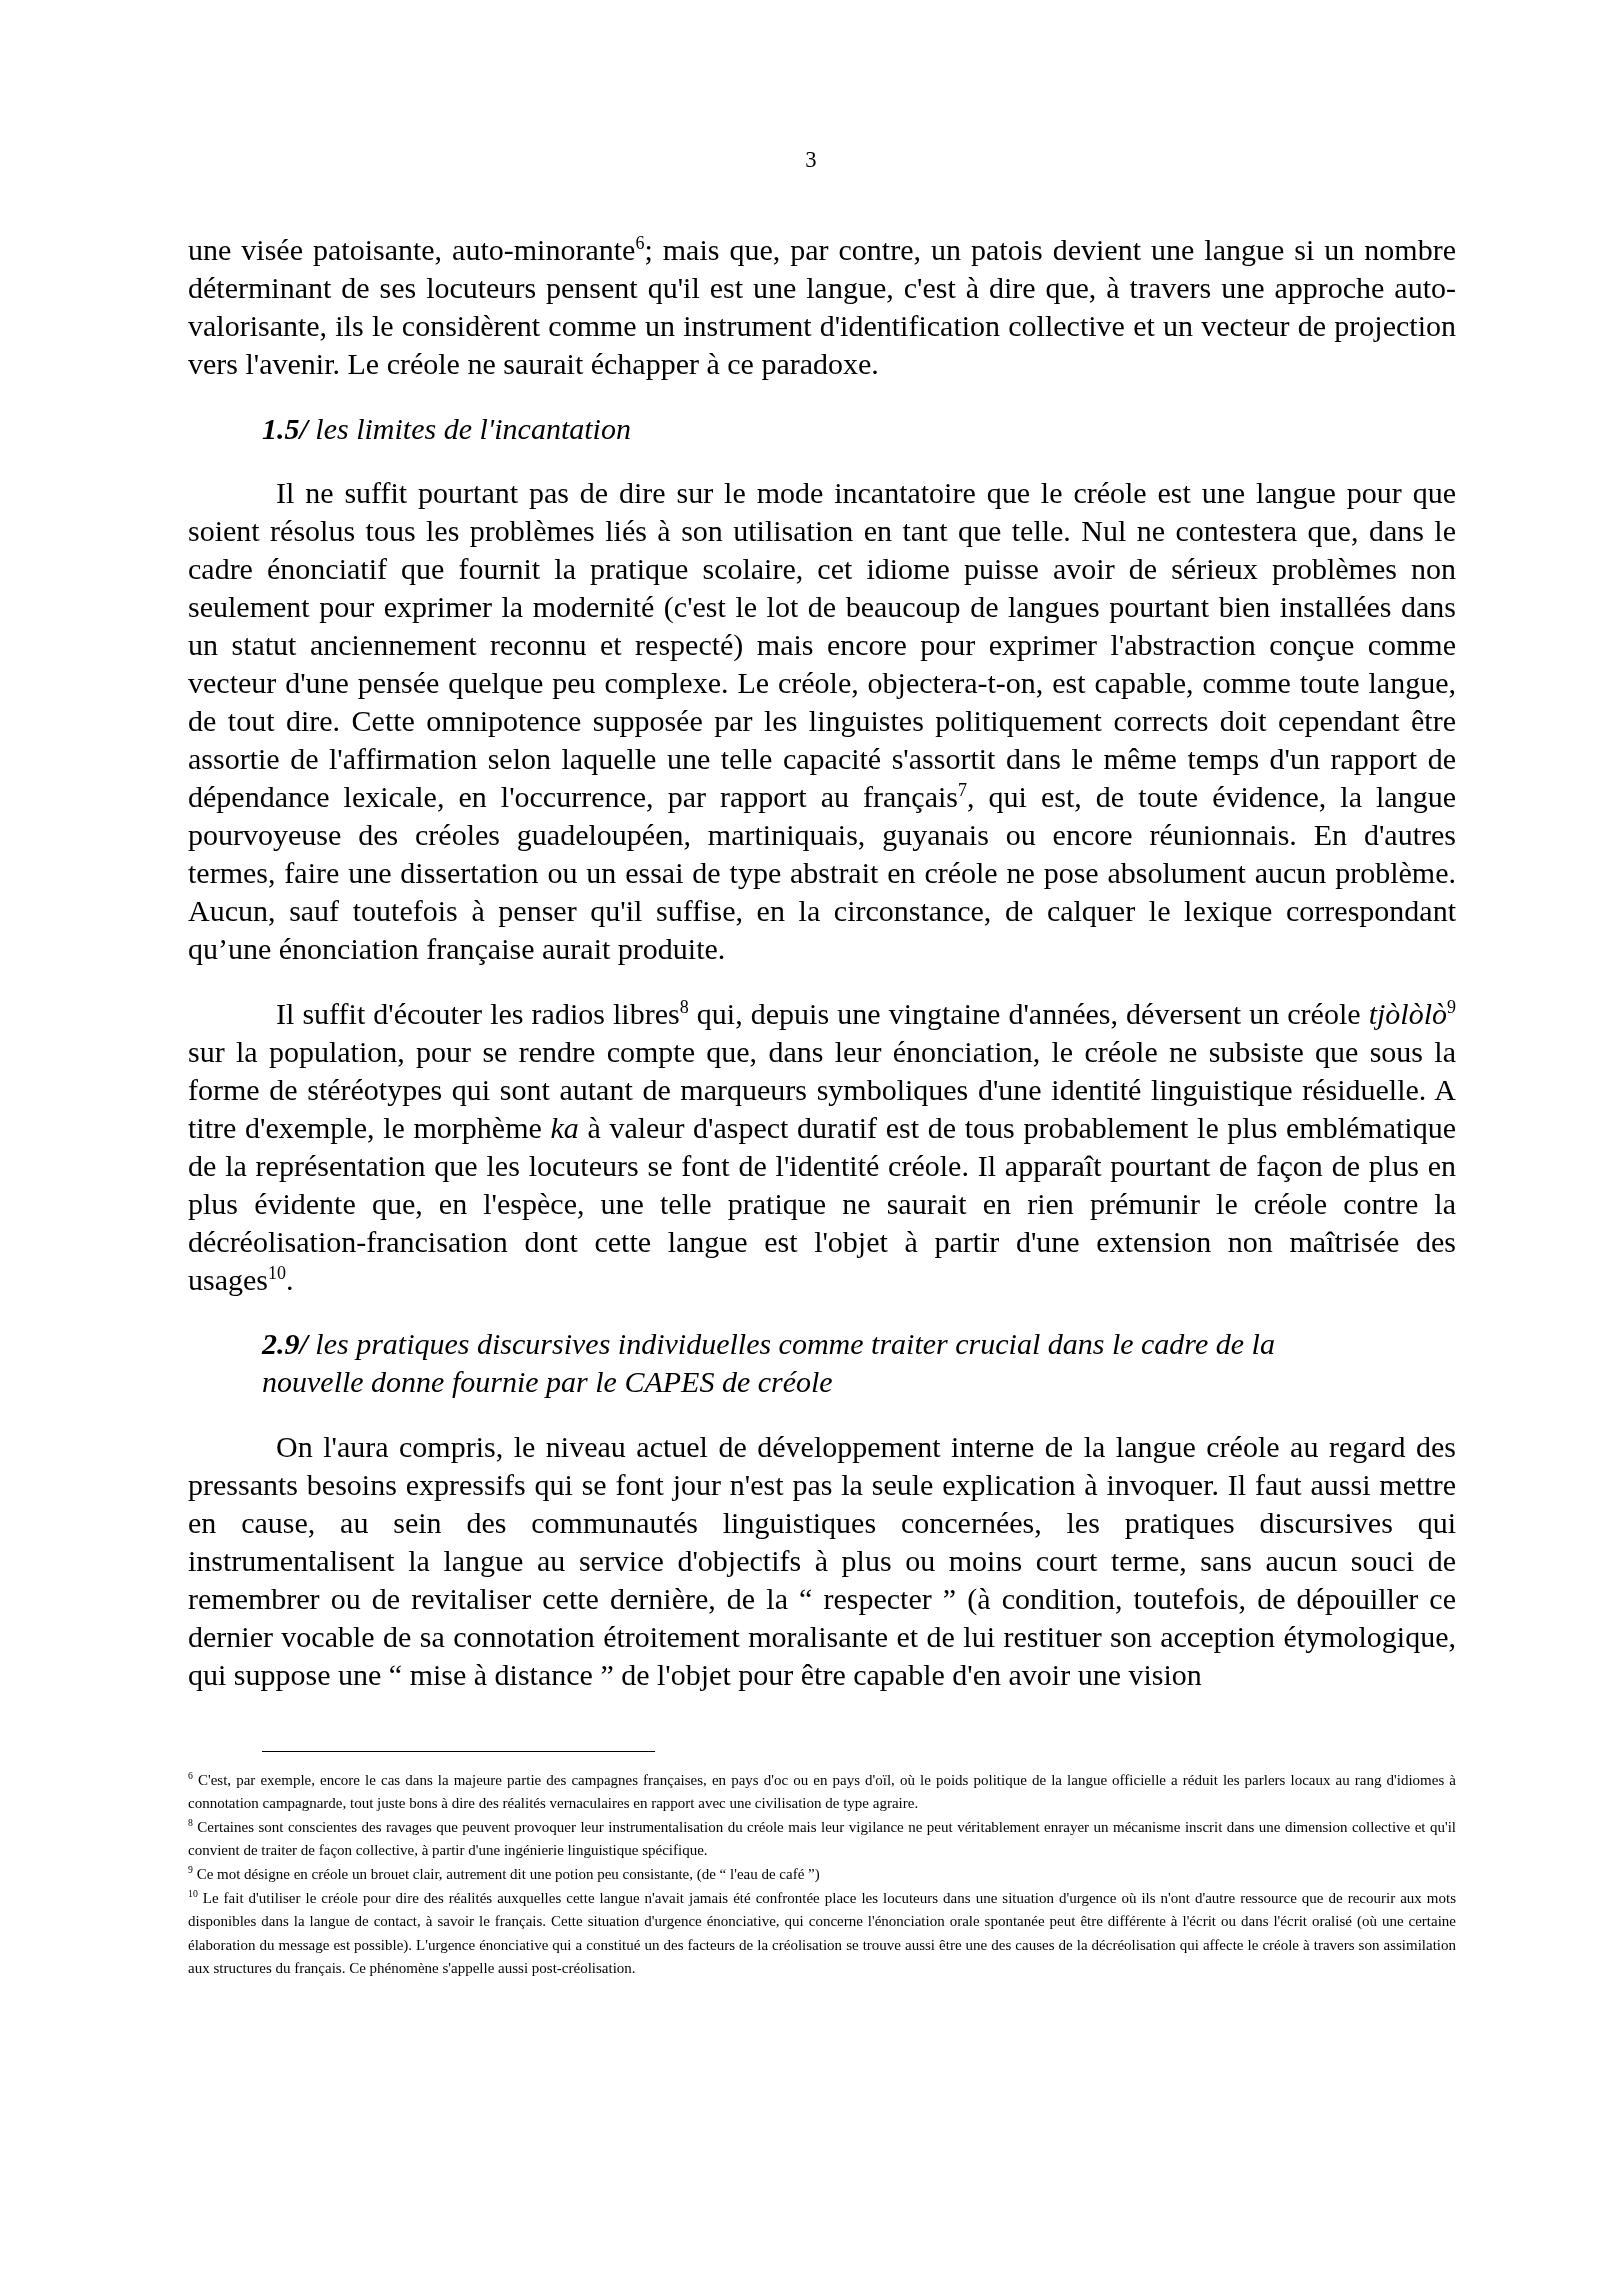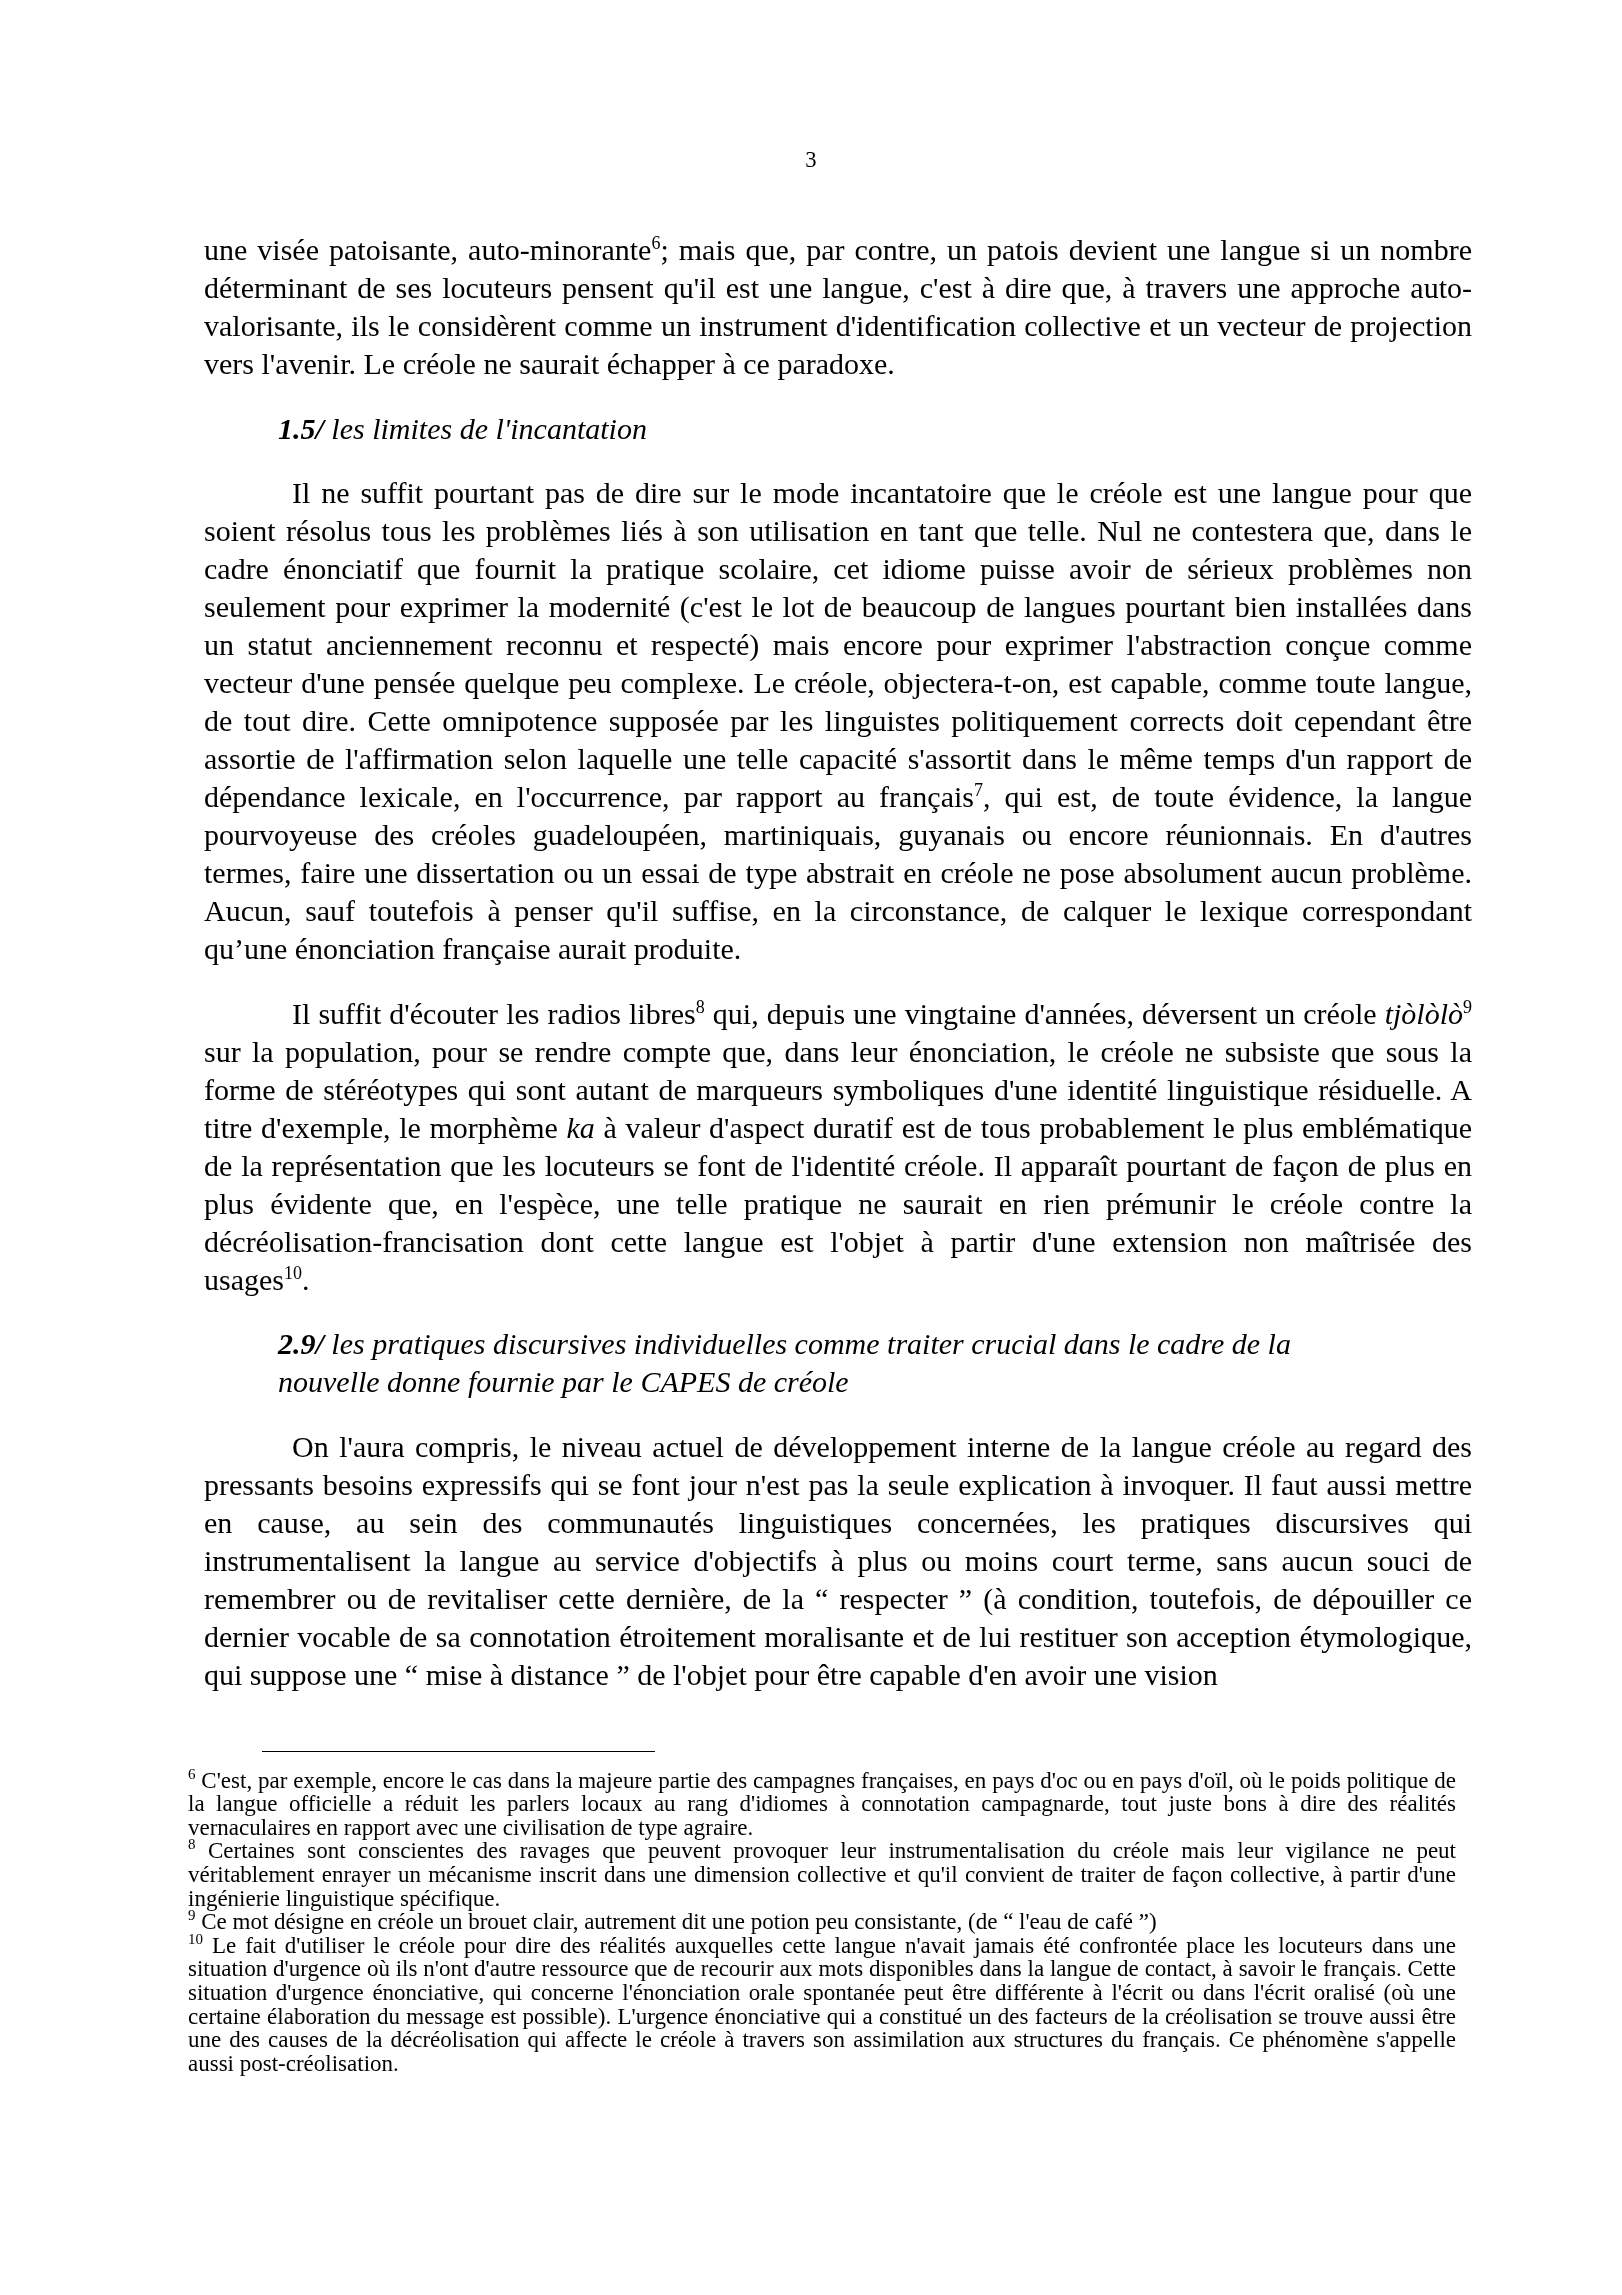--- a/index.html
+++ b/index.html
@@ -1,27 +1,27 @@
 <!DOCTYPE html>
 <html style="font-size:7.9px"><head>
 <meta charset="utf-8">
 <style>
   html, body { margin: 0; padding: 0; background: #ffffff; }
   body { width: 1622px; height: 2295px; position: relative; font-family: "Liberation Serif", "DejaVu Serif", serif; color: #000; }
   .page { position: absolute; left: 0; top: 0; width: 1622px; height: 2295px; }
   .page-number { position: absolute; top: 147px; left: 0; width: 1622px; text-align: center; font-size: 22.6px; }
-  .body { position: absolute; left: 188px; top: 231px; width: 1268px; font-size: 30px; line-height: 38px; text-align: justify; margin-left: 16px; }
+  .body { position: absolute; left: 188px; top: 231px; width: 1268px; font-size: 30px; line-height: 38px; text-align: justify; }
   .body p { margin: 0 0 26.5px 0; text-align: justify; }
   .indent { text-indent: 88px; }
   .heading { margin: 0 0 26.5px 74px !important; font-style: italic; text-align: right; line-height: 38px; }
   .heading .num { font-weight: bold; }
   sup { font-size: 0.6em; line-height: 0; vertical-align: super; }
   .footnotes { position: absolute; left: 188px; top: 1751px; width: 1268px; }
   .fn-rule { width: 393px; height: 0; border-top: 1.5px solid #000; margin-left: 74px; margin-bottom: 16.7px; }
-  .fn { font-size: 23px; line-height: 23.6px; text-align: justify; margin: 0; }
+  .fn { font-size: 15px; line-height: 23.6px; text-align: justify; margin: 0; }
   .fn sup { font-size: 0.65em; }
   b { font-weight: normal; }
   i { }
 </style>
 </head>
 <body>
 
 <div class="page">
 
   <div class="page-number">3</div>

